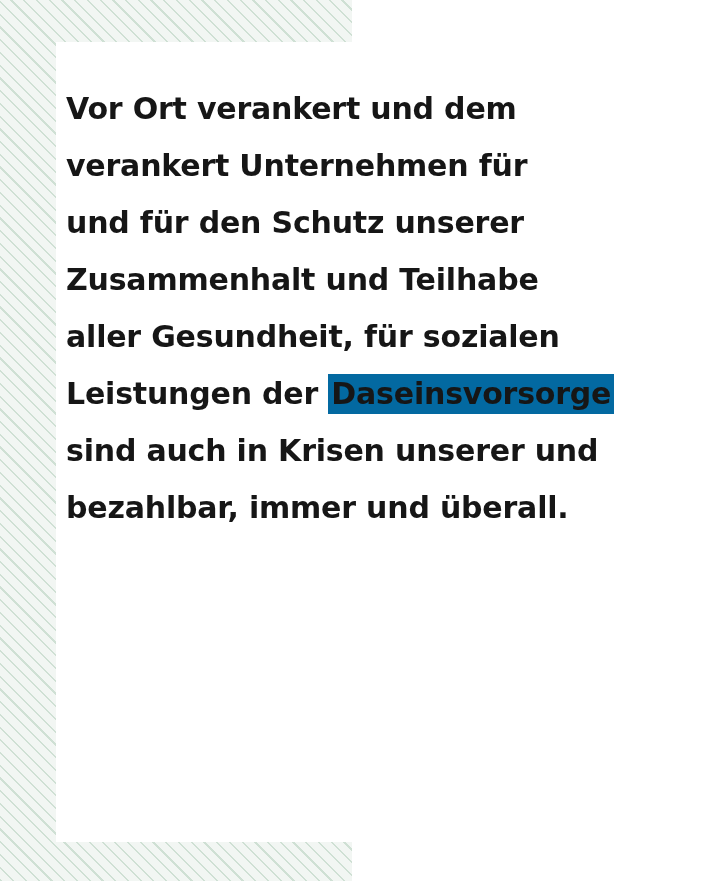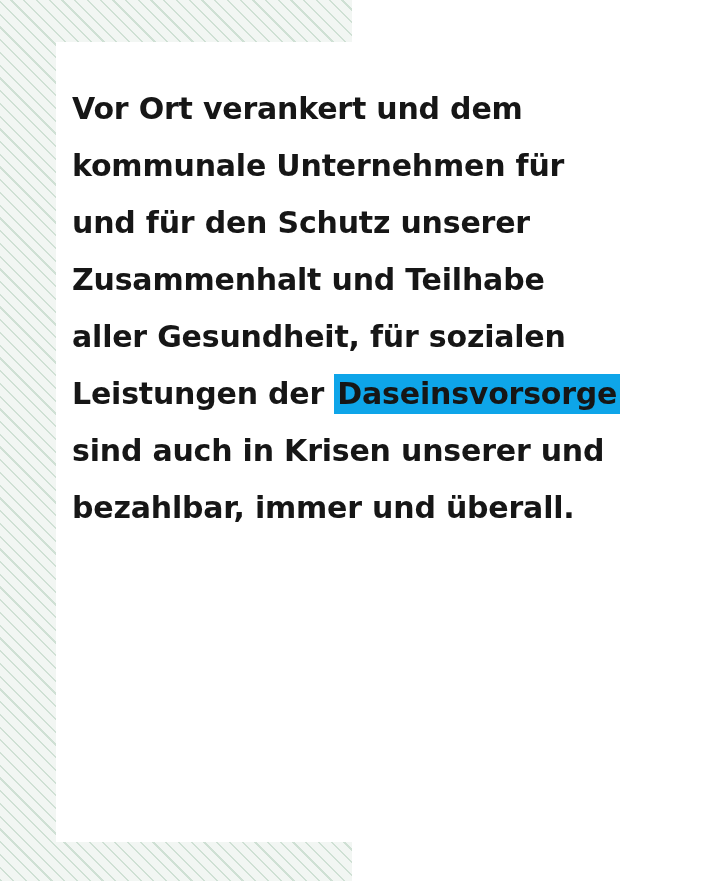--- a/index.html
+++ b/index.html
@@ -43,48 +43,47 @@
     top: 42px;
     width: 648px;
     height: 800px;
     background: #ffffff;
   }
   .text-block {
     position: absolute;
     left: 66px;
     top: 80px;
     width: 600px;
-    margin-left: 6px;
   }
   .line {
     font-family: "DejaVu Sans", sans-serif;
     font-weight: bold;
     font-size: 30px;
     line-height: 57px;
     color: #161616;
     letter-spacing: -0.2px;
     white-space: nowrap;
   }
   .hl {
-    background: #0ea5e9;
+    background: #0369a1;
     padding: 2px 3px 3px 3px;
     box-decoration-break: clone;
   }
 </style>
 </head>
 <body>
 
 <div class="poster">
 
   <div class="hatch-band"></div>
   <div class="white-panel"></div>
 
   <div class="text-block">
     <div class="line">Vor Ort verankert und dem</div>
-    <div class="line">kommunale Unternehmen für</div>
+    <div class="line">verankert Unternehmen für</div>
     <div class="line">und für den Schutz unserer</div>
     <div class="line">Zusammenhalt und Teilhabe</div>
     <div class="line">aller Gesundheit, für sozialen</div>
     <div class="line"><span>Leistungen der </span><span class="hl">Daseinsvorsorge</span></div>
     <div class="line">sind auch in Krisen unserer und</div>
     <div class="line">bezahlbar, immer und überall.</div>
   </div>
 
 </div>
 

